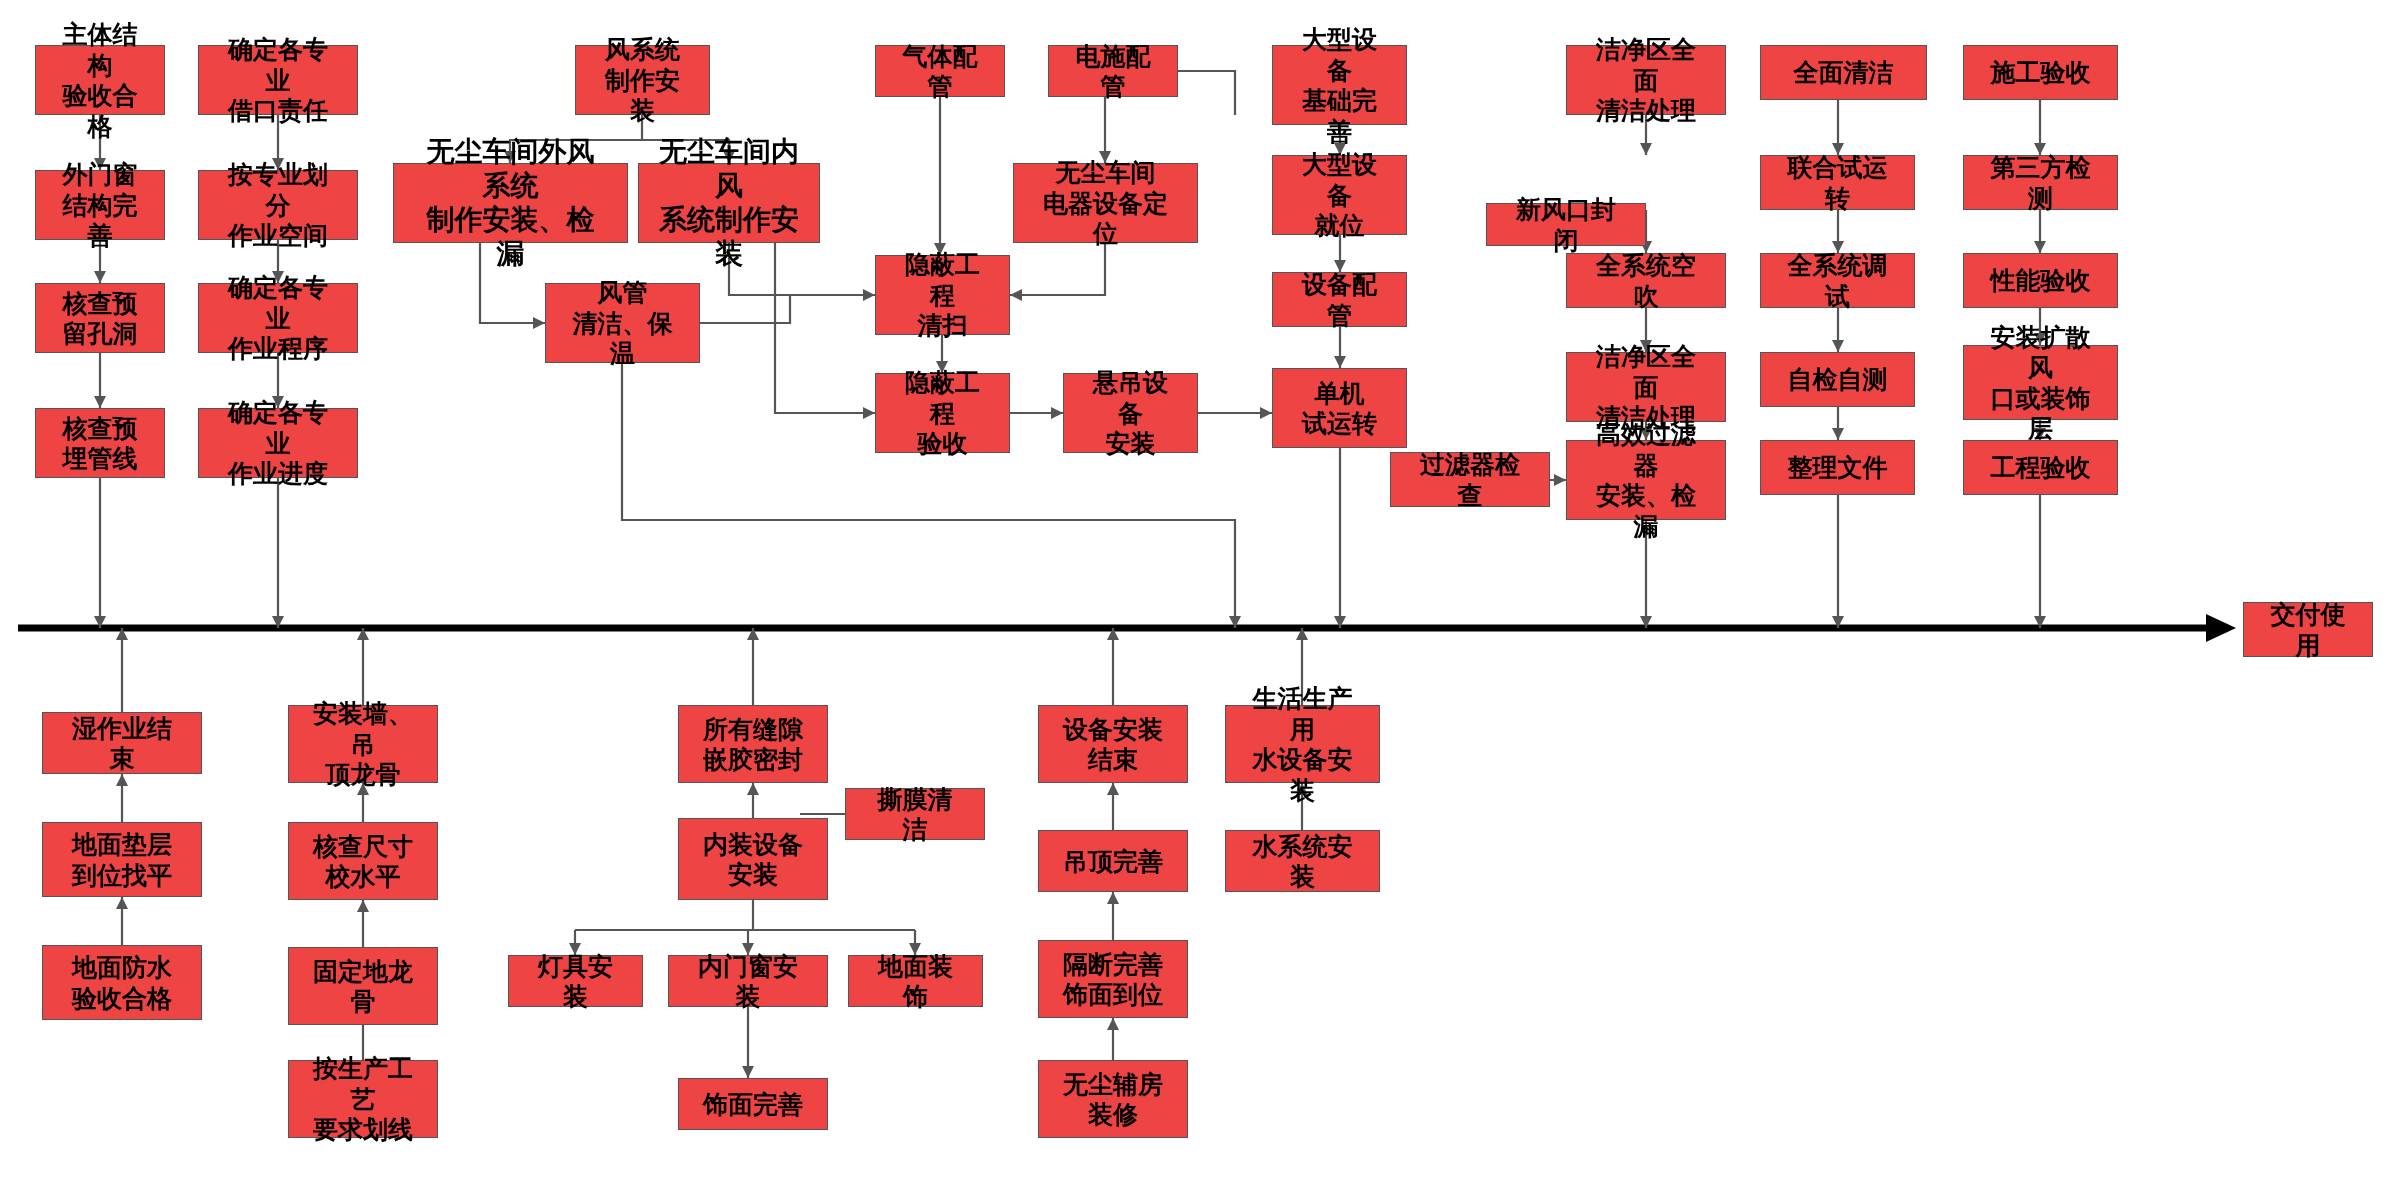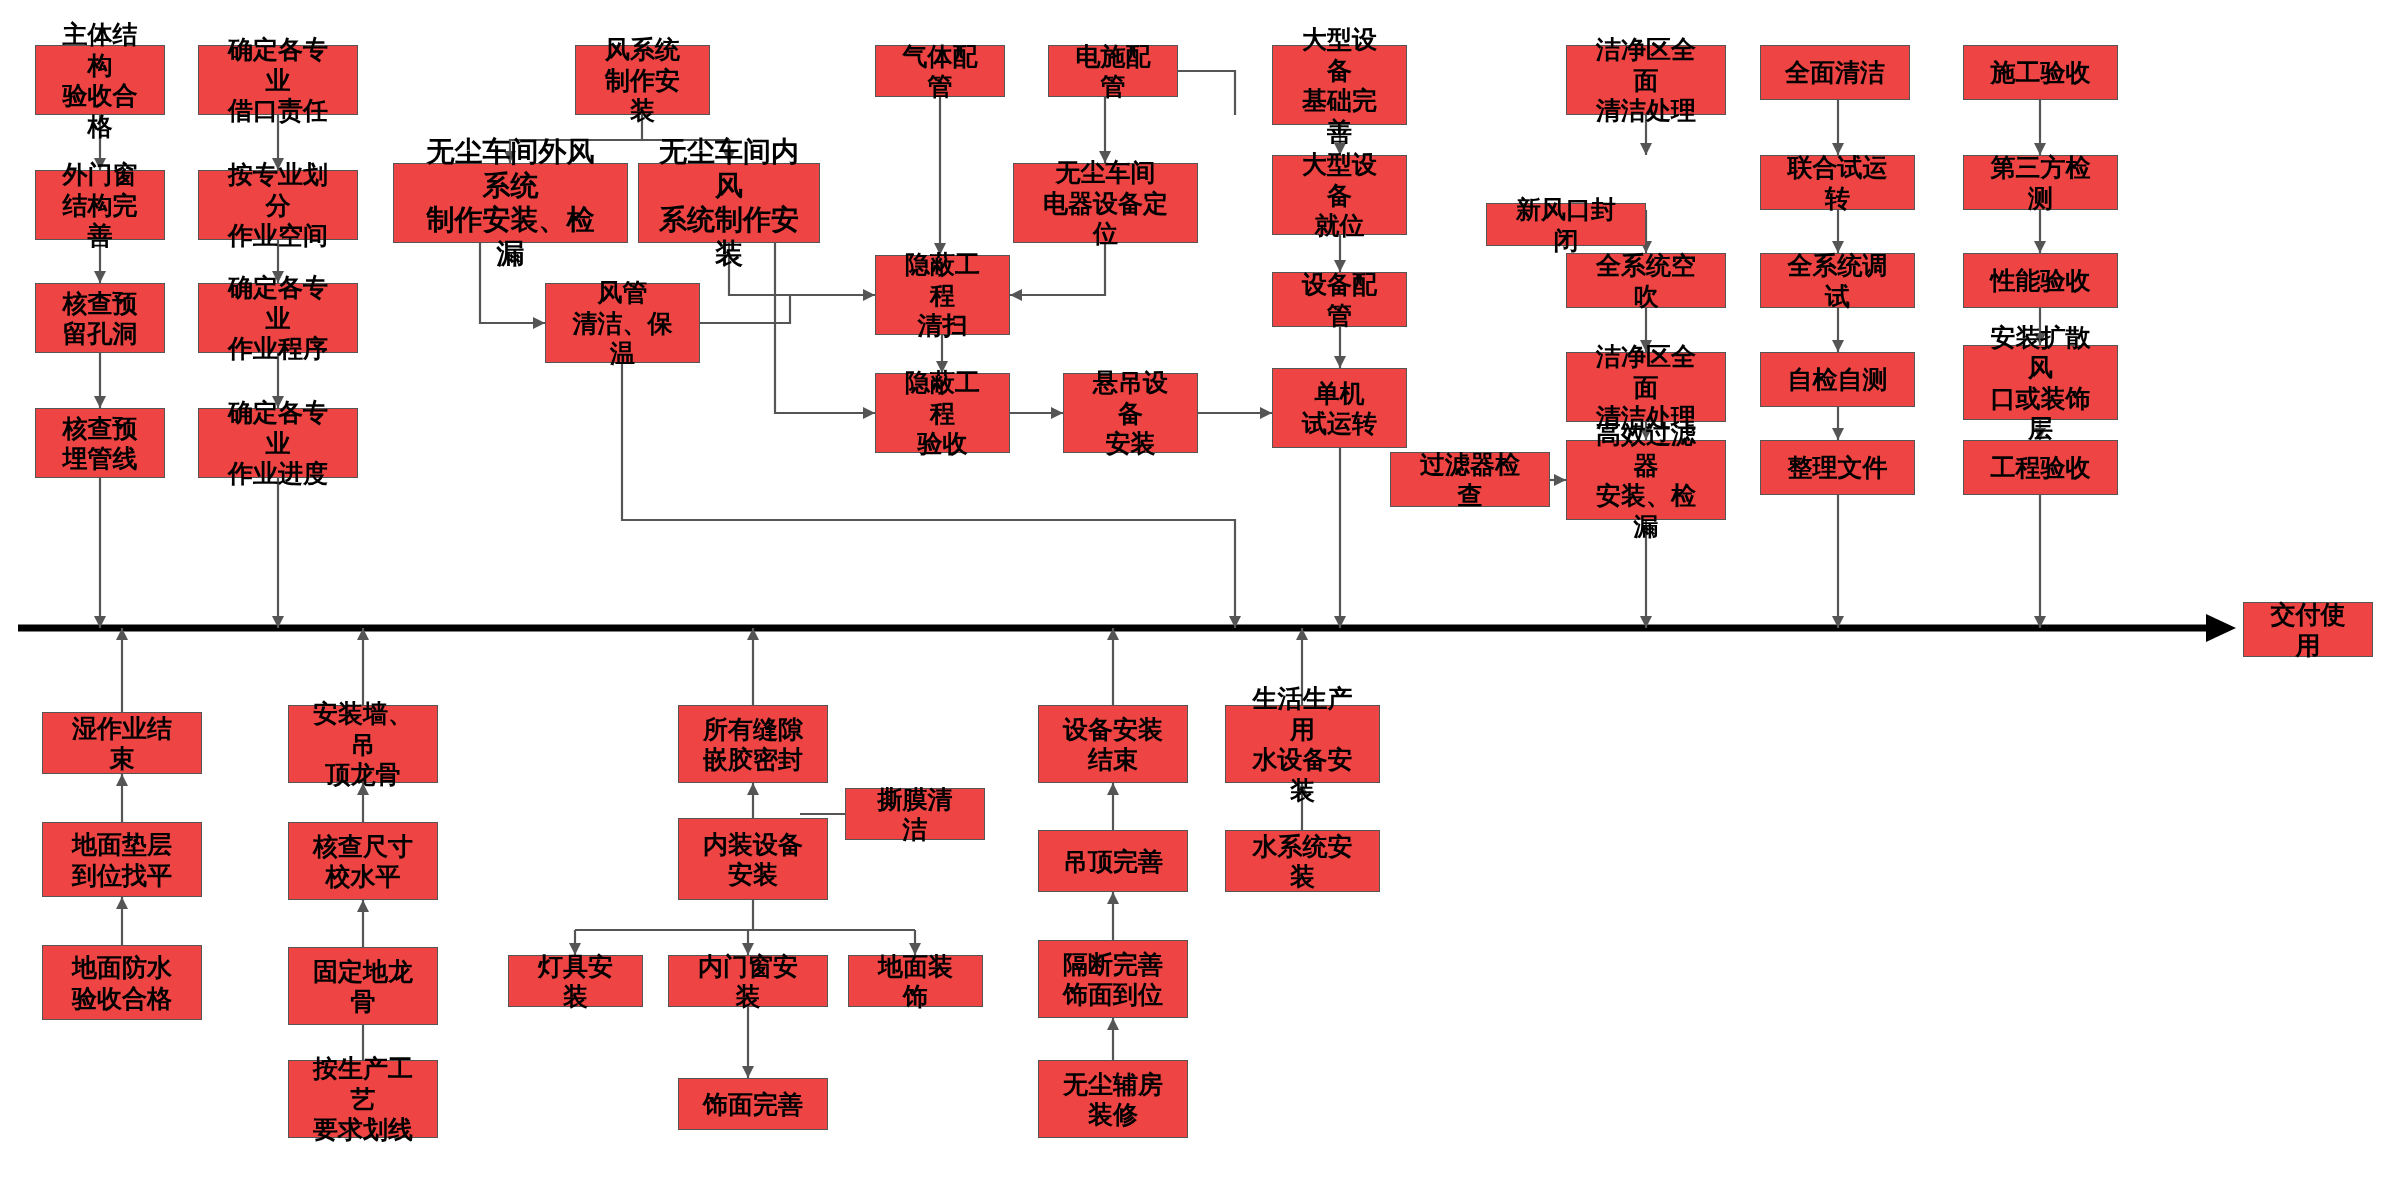--- a/index.html
+++ b/index.html
@@ -233,21 +233,21 @@
 试运转</div>
       <div class="node" style="left: 1566px; top: 45px; width: 160px; height: 70px;">洁净区全面
 清洁处理</div>
       <div class="node" style="left: 1486px; top: 155px; width: 160px; height: 43px; margin-top: 48px;">新风口封闭</div>
       <div class="node" style="left: 1566px; top: 253px; width: 160px; height: 55px;">全系统空吹</div>
       <div class="node" style="left: 1566px; top: 352px; width: 160px; height: 70px;">洁净区全面
 清洁处理</div>
       <div class="node" style="left: 1566px; top: 440px; width: 160px; height: 80px;">高效过滤器
 安装、检漏</div>
       <div class="node" style="left: 1390px; top: 452px; width: 160px; height: 55px;">过滤器检查</div>
-      <div class="node" style="left: 1760px; top: 45px; width: 150px; height: 55px;">全面清洁</div>
+      <div class="node" style="left: 1760px; top: 45px; width: 167px; height: 55px;">全面清洁</div>
       <div class="node" style="left: 1760px; top: 155px; width: 155px; height: 55px;">联合试运转</div>
       <div class="node" style="left: 1760px; top: 253px; width: 155px; height: 55px;">全系统调试</div>
       <div class="node" style="left: 1760px; top: 352px; width: 155px; height: 55px;">自检自测</div>
       <div class="node" style="left: 1760px; top: 440px; width: 155px; height: 55px;">整理文件</div>
       <div class="node" style="left: 1963px; top: 45px; width: 155px; height: 55px;">施工验收</div>
       <div class="node" style="left: 1963px; top: 155px; width: 155px; height: 55px;">第三方检测</div>
       <div class="node" style="left: 1963px; top: 253px; width: 155px; height: 55px;">性能验收</div>
       <div class="node" style="left: 1963px; top: 345px; width: 155px; height: 75px;">安装扩散风
 口或装饰层</div>
       <div class="node" style="left: 1963px; top: 440px; width: 155px; height: 55px;">工程验收</div>

